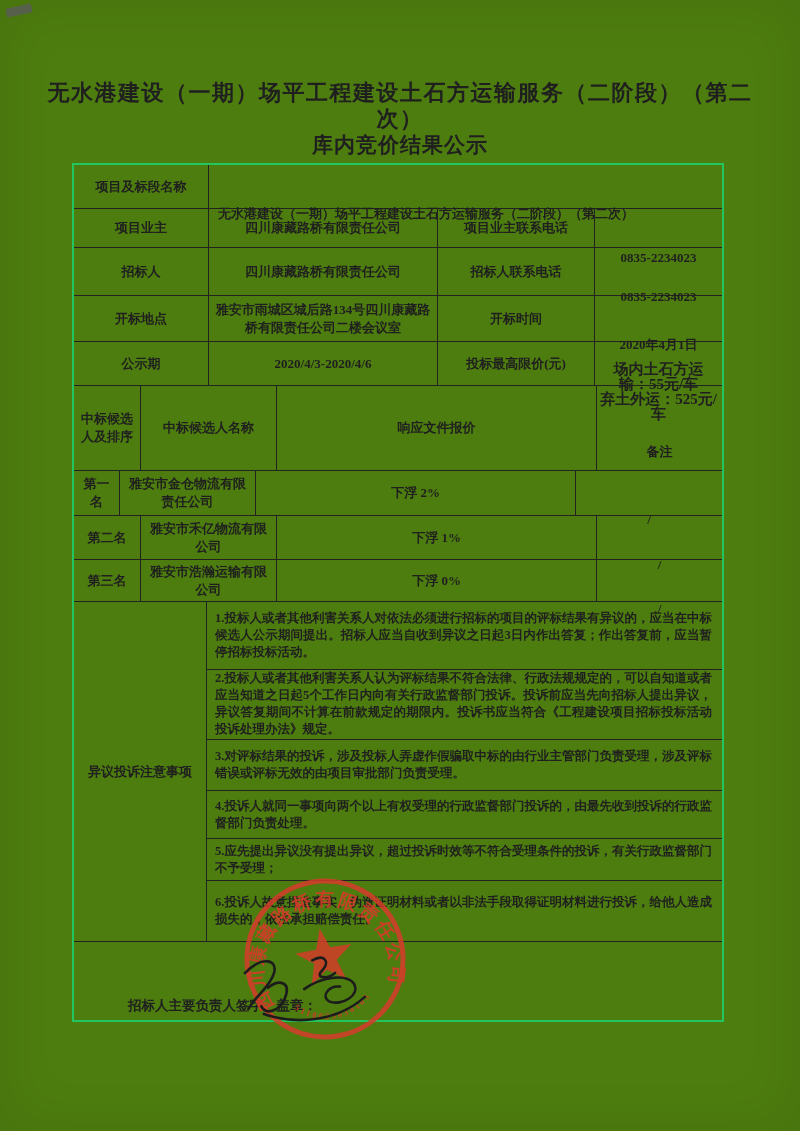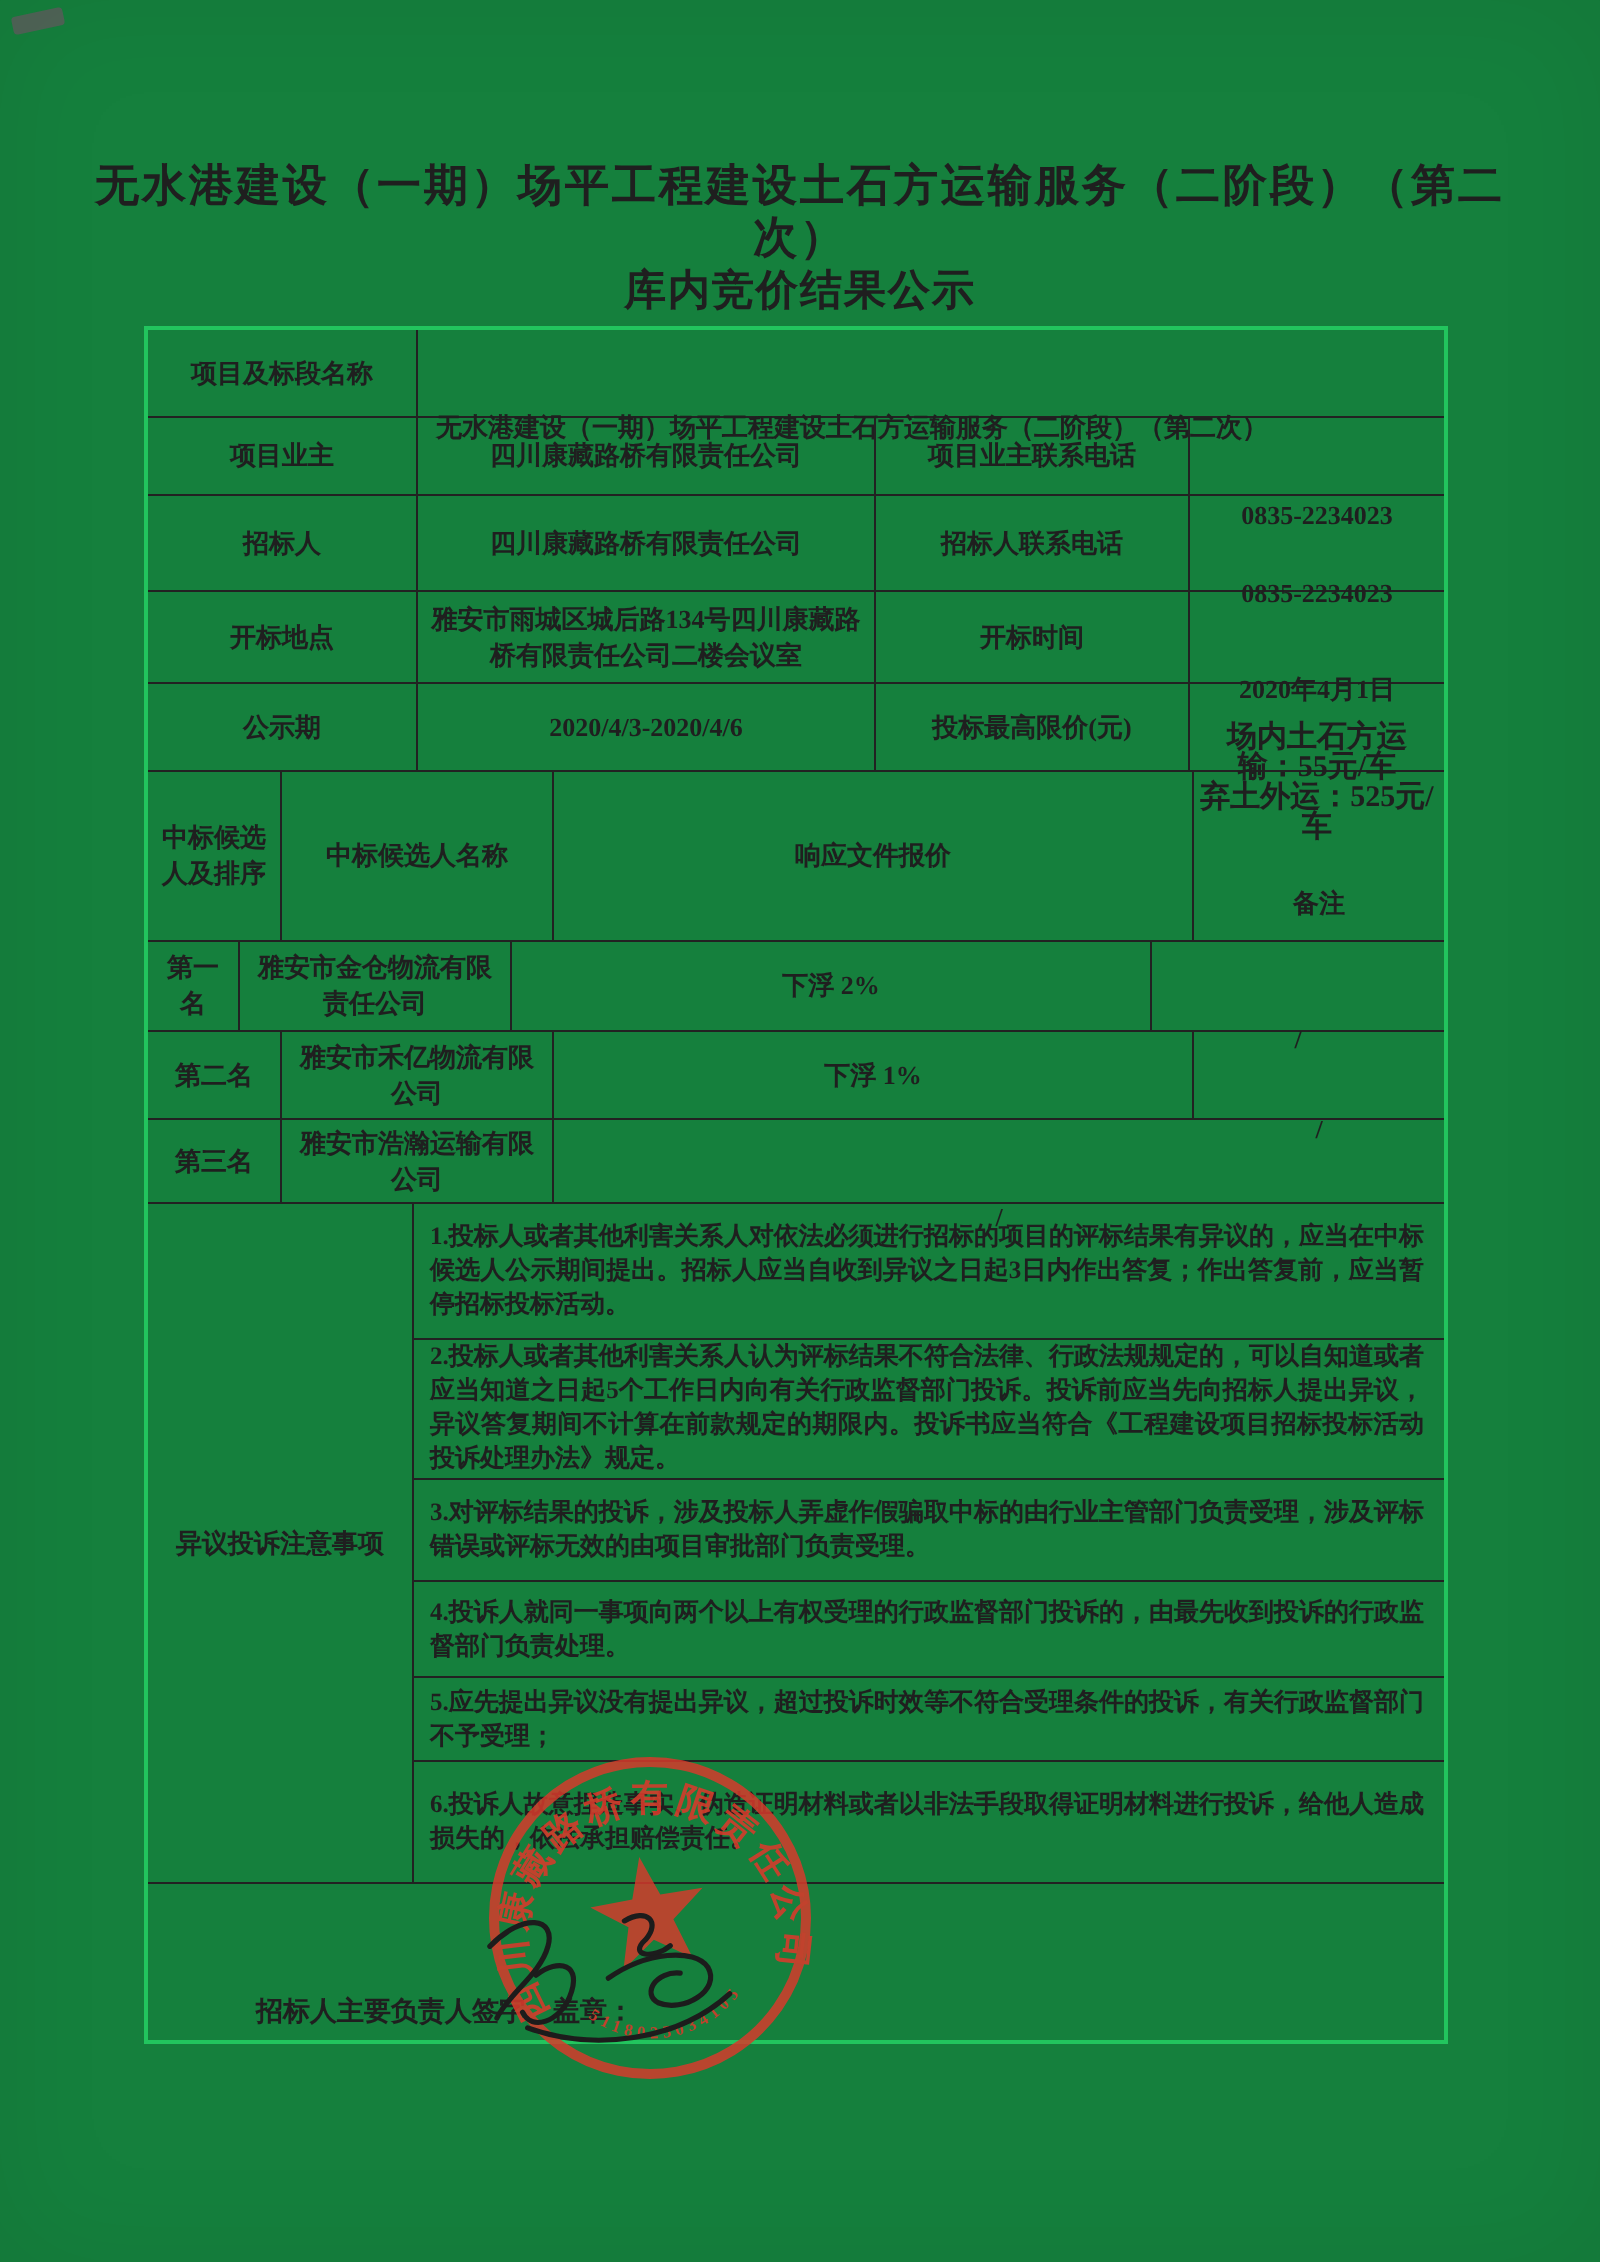--- a/index.html
+++ b/index.html
@@ -5,21 +5,21 @@
   * { margin:0; padding:0; box-sizing:border-box; }
   html,body { width:800px; height:1131px; }
   body {
     font-family:"Liberation Serif","DejaVu Serif",serif;
     background:#f3f2f0;
     position:relative;
     color:#1f1f1f;
   }
   .page {
     position:absolute; inset:0;
-    background:#15803d;
+    background:#4d7c0f;
     box-shadow: inset 0 0 60px rgba(0,0,0,0.07);
     overflow:hidden;
   }
   .corner-mark{
     position:absolute; left:6px; top:6px; width:26px; height:9px;
     background:#5a5a5a; transform:rotate(-12deg); border-radius:2px; opacity:.8;
   }
   .title-block{
     position:absolute; left:0; top:80px; width:800px;
     text-align:center; font-weight:700; line-height:26px;
@@ -127,20 +127,21 @@
     </div>
     <div class="row" style="height:44px">
       <div class="cell val" style="width:67px">第二名</div>
       <div class="cell val" style="width:136px">雅安市禾亿物流有限公司</div>
       <div class="cell val" style="width:320px">下浮 1%</div>
       <div class="cell val grow">/</div>
     </div>
     <div class="row" style="height:42px">
       <div class="cell val" style="width:67px">第三名</div>
       <div class="cell val" style="width:136px">雅安市浩瀚运输有限公司</div>
+      <div class="cell val" style="width:320px">下浮 0%</div>
       <div class="cell val grow">/</div>
     </div>
 
     <div class="row complaints">
       <div class="cell lab label-cell">异议投诉注意事项</div>
       <div class="paras">
         <div class="para" style="height:68px">1.投标人或者其他利害关系人对依法必须进行招标的项目的评标结果有异议的，应当在中标候选人公示期间提出。招标人应当自收到异议之日起3日内作出答复；作出答复前，应当暂停招标投标活动。</div>
         <div class="para" style="height:70px">2.投标人或者其他利害关系人认为评标结果不符合法律、行政法规规定的，可以自知道或者应当知道之日起5个工作日内向有关行政监督部门投诉。投诉前应当先向招标人提出异议，异议答复期间不计算在前款规定的期限内。投诉书应当符合《工程建设项目招标投标活动投诉处理办法》规定。</div>
         <div class="para" style="height:52px">3.对评标结果的投诉，涉及投标人弄虚作假骗取中标的由行业主管部门负责受理，涉及评标错误或评标无效的由项目审批部门负责受理。</div>
         <div class="para" style="height:48px">4.投诉人就同一事项向两个以上有权受理的行政监督部门投诉的，由最先收到投诉的行政监督部门负责处理。</div>

